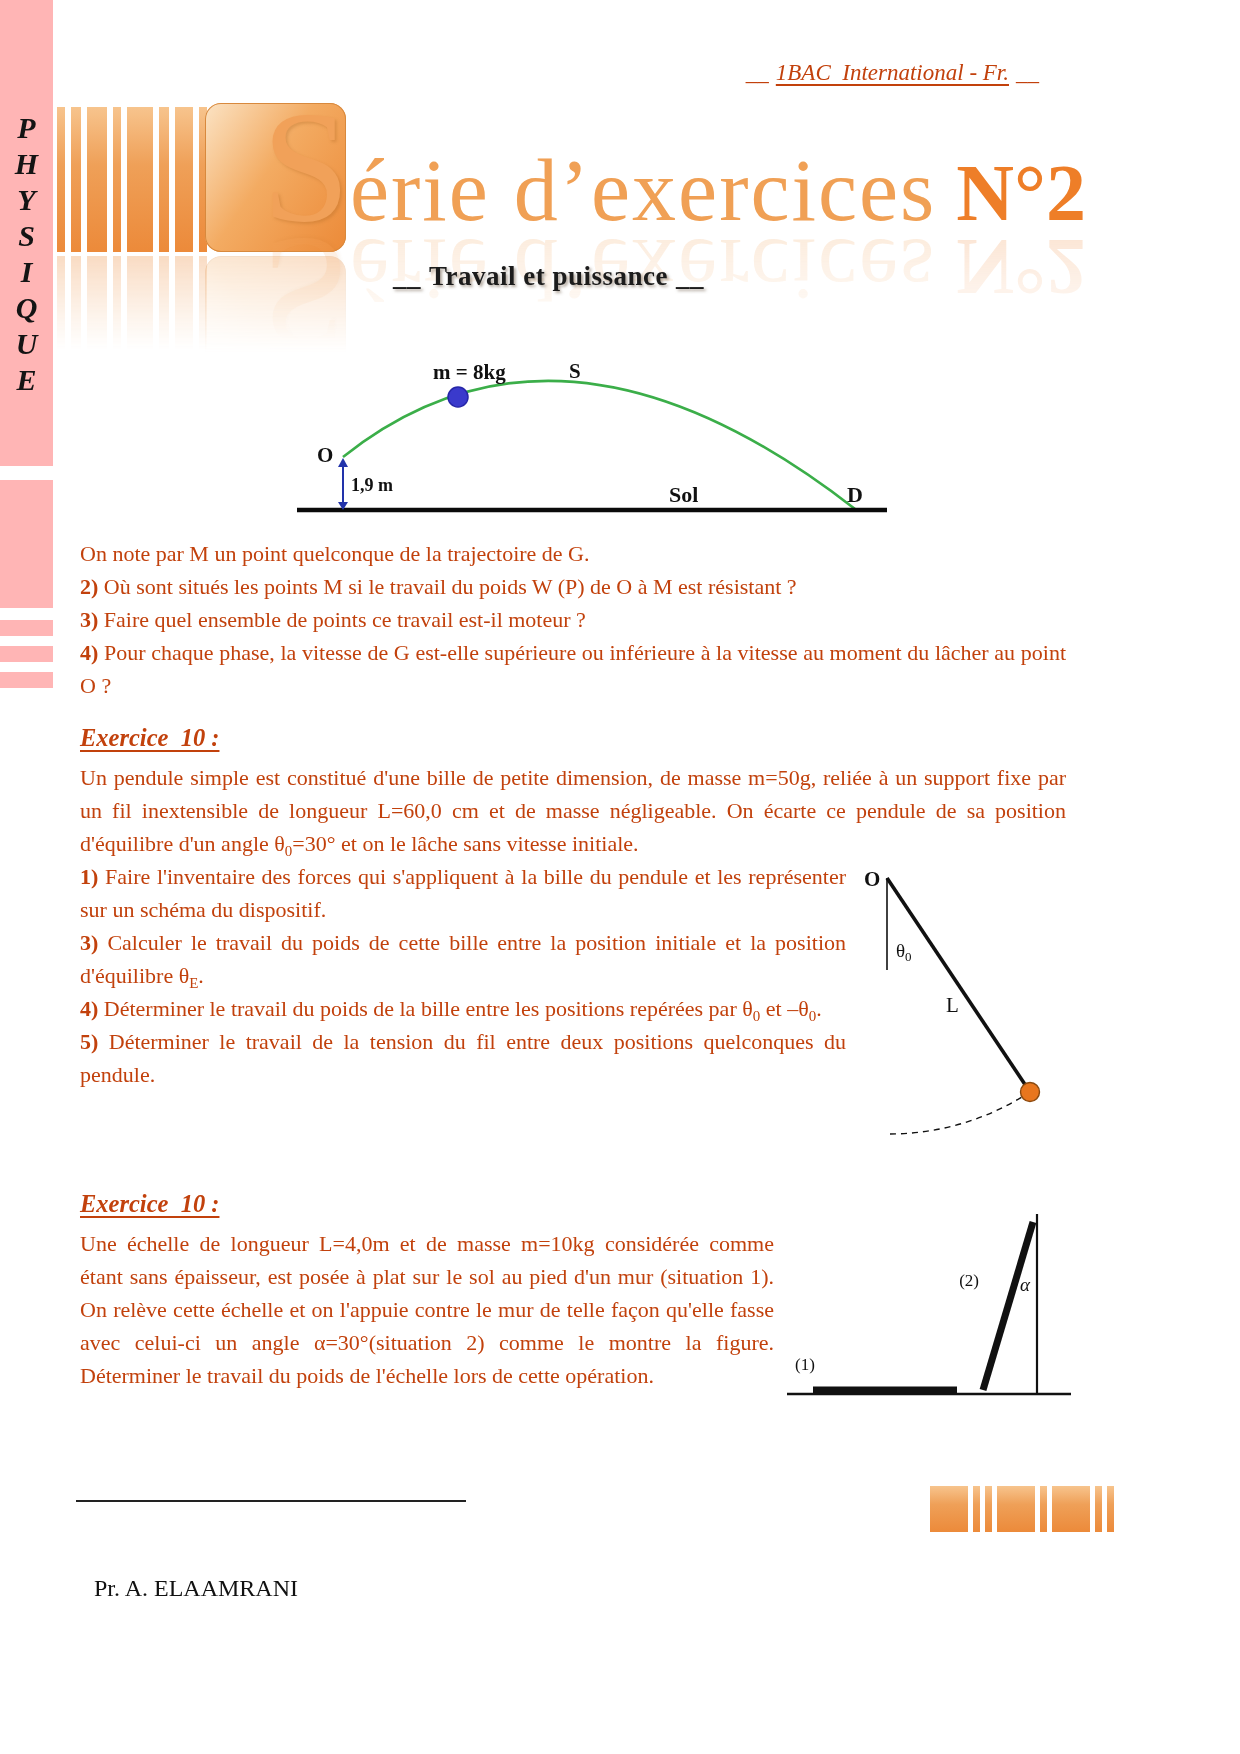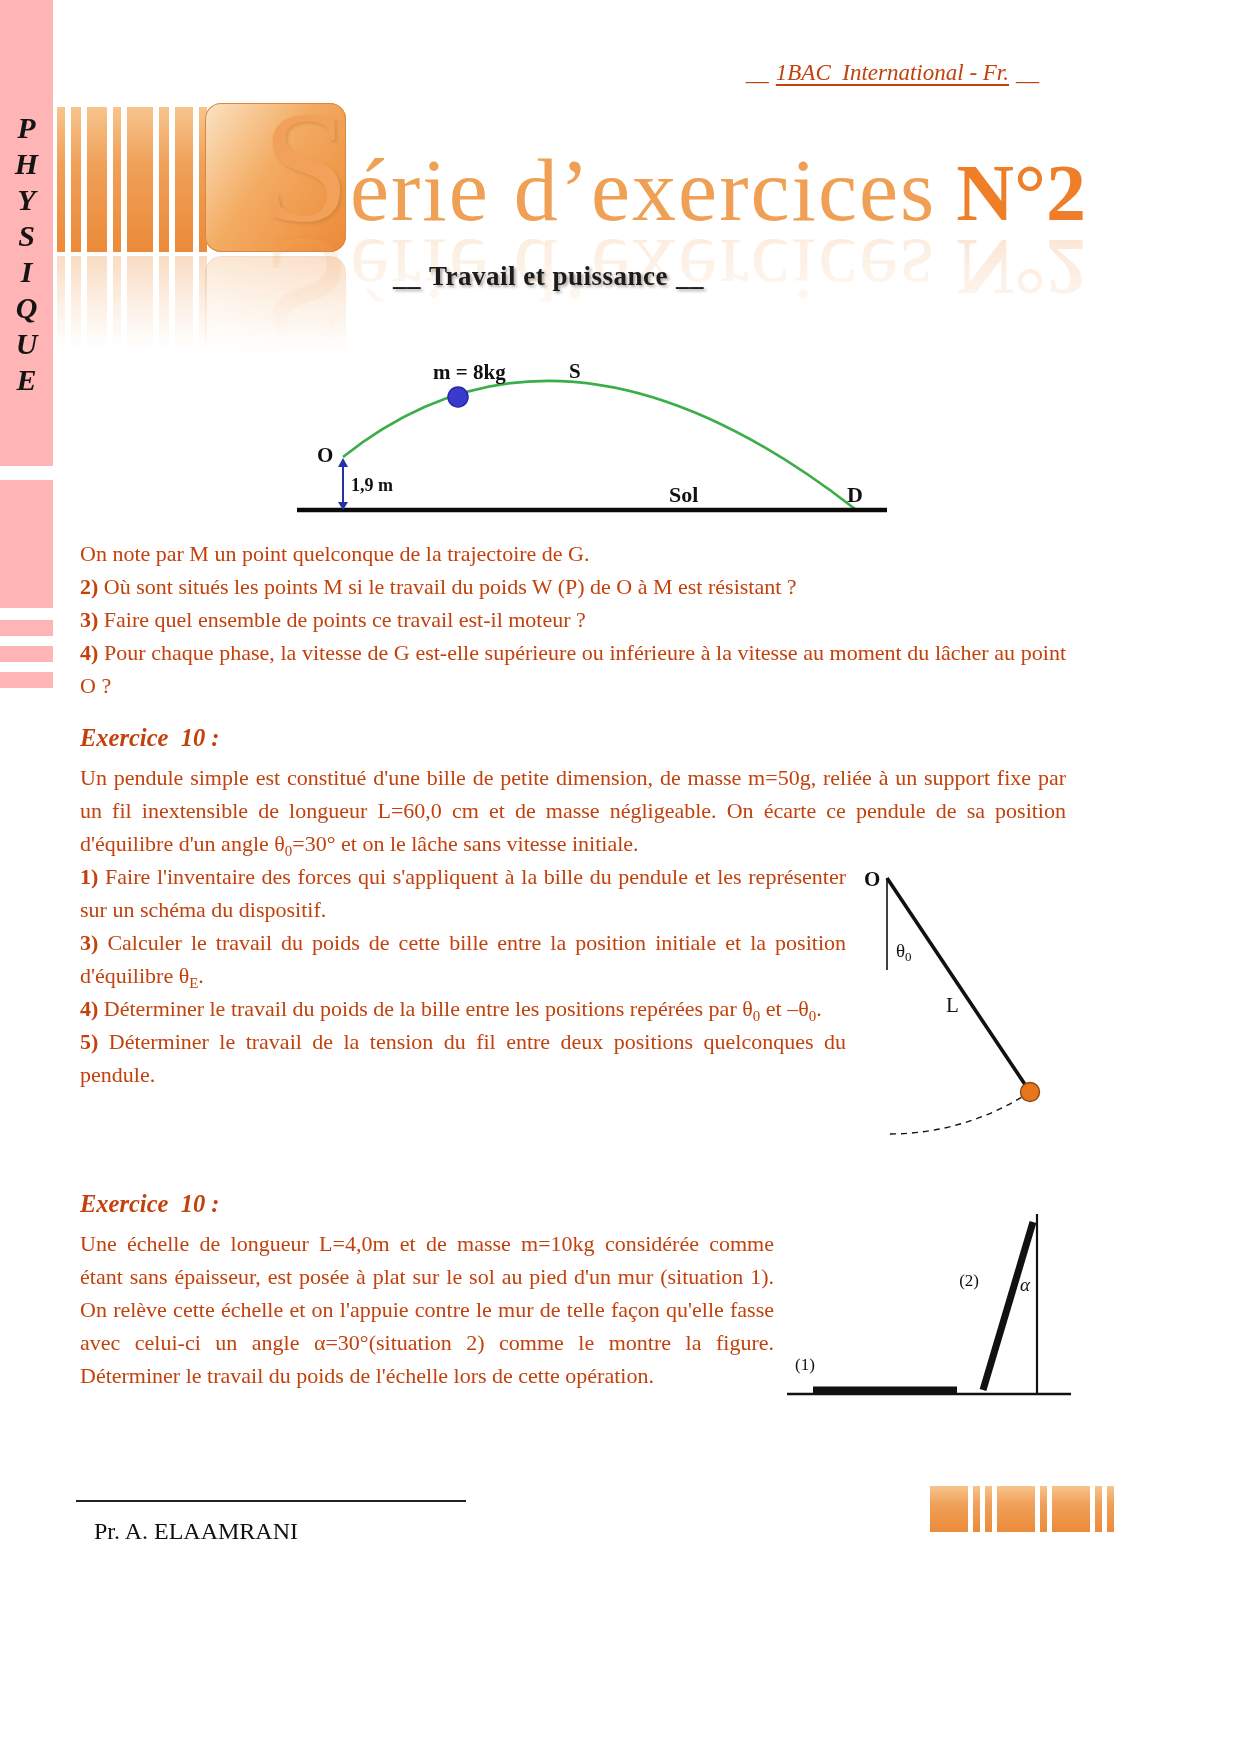--- a/index.html
+++ b/index.html
@@ -61,27 +61,27 @@
   
   .textblock { position:absolute; left:80px; width:986px; color:#c2410c; }
   .ex9 { top:537px; }
   .ex10 { top:724px; }
   .ex11 { top:1190px; }
   p.body { font-size:22px; line-height:33px; text-align:justify; }
   p.body b { font-weight:bold; }
   sub { font-size:68%; line-height:0; }
   .pre { white-space:pre-wrap; }
   .ex-heading { font-size:24.5px; font-weight:bold; font-style:italic; margin-bottom:9px; }
-  .ex-heading span { text-underline-offset:4px; white-space:pre-wrap; }
+  .ex-heading span { text-decoration:underline; text-underline-offset:4px; white-space:pre-wrap; }
   .pend-fig { float:right; width:206px; height:300px; margin:2px 0 6px 14px; }
   .narrow { width:694px;font-family:Liberation Serif, serif; }
 
   
   .footer-line { position:absolute; left:76px; top:1500px; width:390px; border-top:2px solid #222; }
-  .footer-text { position:absolute; left:94px; top:1518px; font-size:24px; color:#111; }
+  .footer-text { position:absolute; left:94px; top:1575px; font-size:24px; color:#111; }
   .bottom-bars { position:absolute; left:930px; top:1486px; height:46px; display:flex; gap:5px; }
 </style>
 </head>
 <body>
 
 <div class="page">
 
   <div class="pink pink-top">
     <div class="letters">
       <span>P</span>

